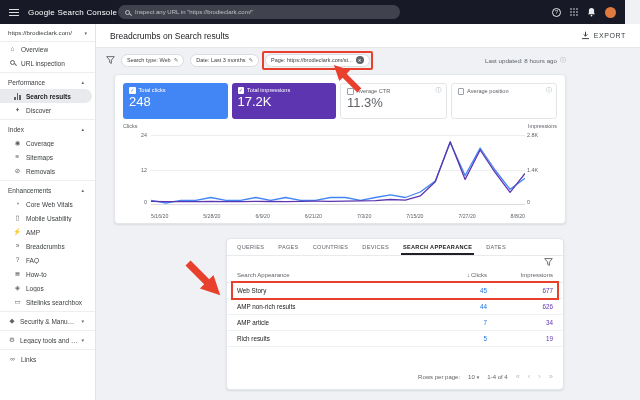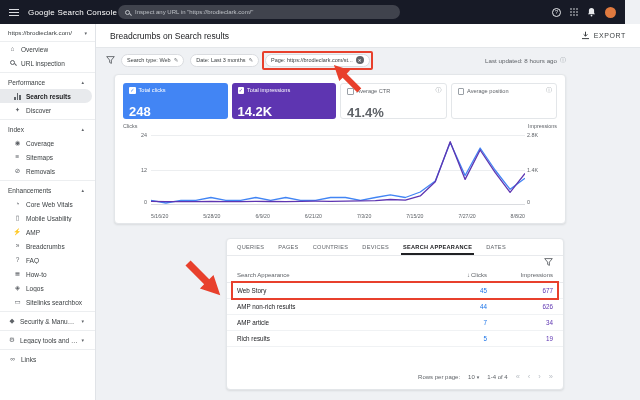--- a/index.html
+++ b/index.html
@@ -52,21 +52,21 @@
 
 
 .panel{position:absolute;background:#fff;border:1px solid #e3e6e9;border-radius:4px;box-shadow:0 1px 2px rgba(60,64,67,.12)}
 .panel1{left:114px;top:74px;width:452px;height:150px}
 .cards{display:flex;gap:4px;margin:8px 8px 0}
 .card{flex:1;height:36px;border-radius:3px;padding:4px 6px;position:relative;cursor:pointer}
 .card.on0{background:#4285f4;color:#fff}
 .card.on1{background:#5e35b1;color:#fff}
 .card.off{background:#fff;border:1px solid #e3e6e9;color:#5f6368}
 .card .top{display:flex;align-items:center;gap:3px;font-size:5.6px}
-.card .val{font-size:13px;font-weight:bold;margin-top:10px}
+.card .val{font-size:13px;font-weight:normal;margin-top:0}
 .card.off .val{color:#5f6368}
 .cb{width:6.5px;height:6.5px;border-radius:1px;display:flex;align-items:center;justify-content:center;font-size:5px;flex:none}
 .card.on0 .cb{background:#fff;color:#4285f4}
 .card.on1 .cb{background:#fff;color:#5e35b1}
 .card.off .cb{border:1px solid #9aa0a6}
 .card .info{position:absolute;top:2px;right:4px}
 
 
 .chart{margin:4px 8px 0;position:relative;height:96px;font-size:5.4px;color:#5f6368}
 .ax-l{position:absolute;left:0;top:0}
@@ -289,28 +289,28 @@
             <span class="cb">✓</span>
             <span>Total clicks</span>
           </div>
         <div class="val">248</div>
       </div>
       <div class="card on1">
         <div class="top">
             <span class="cb">✓</span>
             <span>Total impressions</span>
           </div>
-        <div class="val">14.2K</div>
+        <div class="val">17.2K</div>
       </div>
       <div class="card off">
         <div class="top">
             <span class="cb"></span>
             <span>Average CTR</span>
           </div>
-        <div class="val">41.4%</div>
+        <div class="val">11.3%</div>
         <span class="info inf">ⓘ</span>
       </div>
       <div class="card off">
         <div class="top">
             <span class="cb"></span>
             <span>Average position</span>
           </div>
         <span class="info inf">ⓘ</span>
       </div>
     </div>

